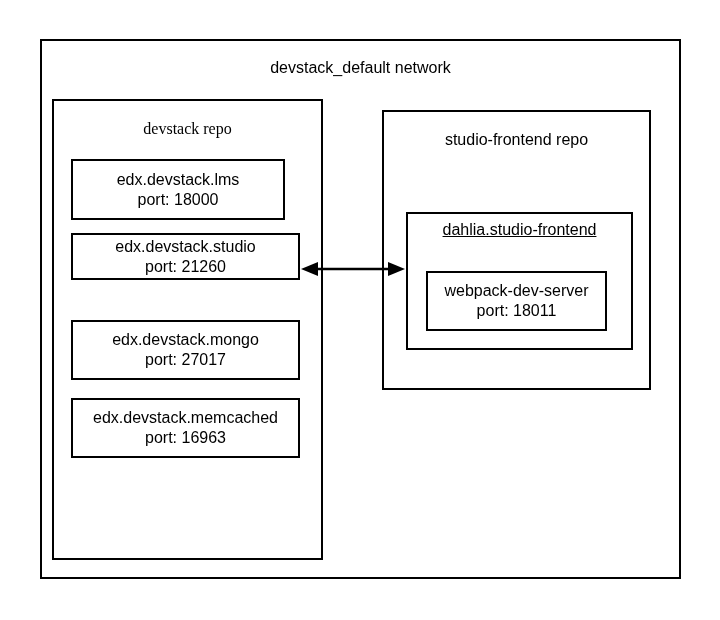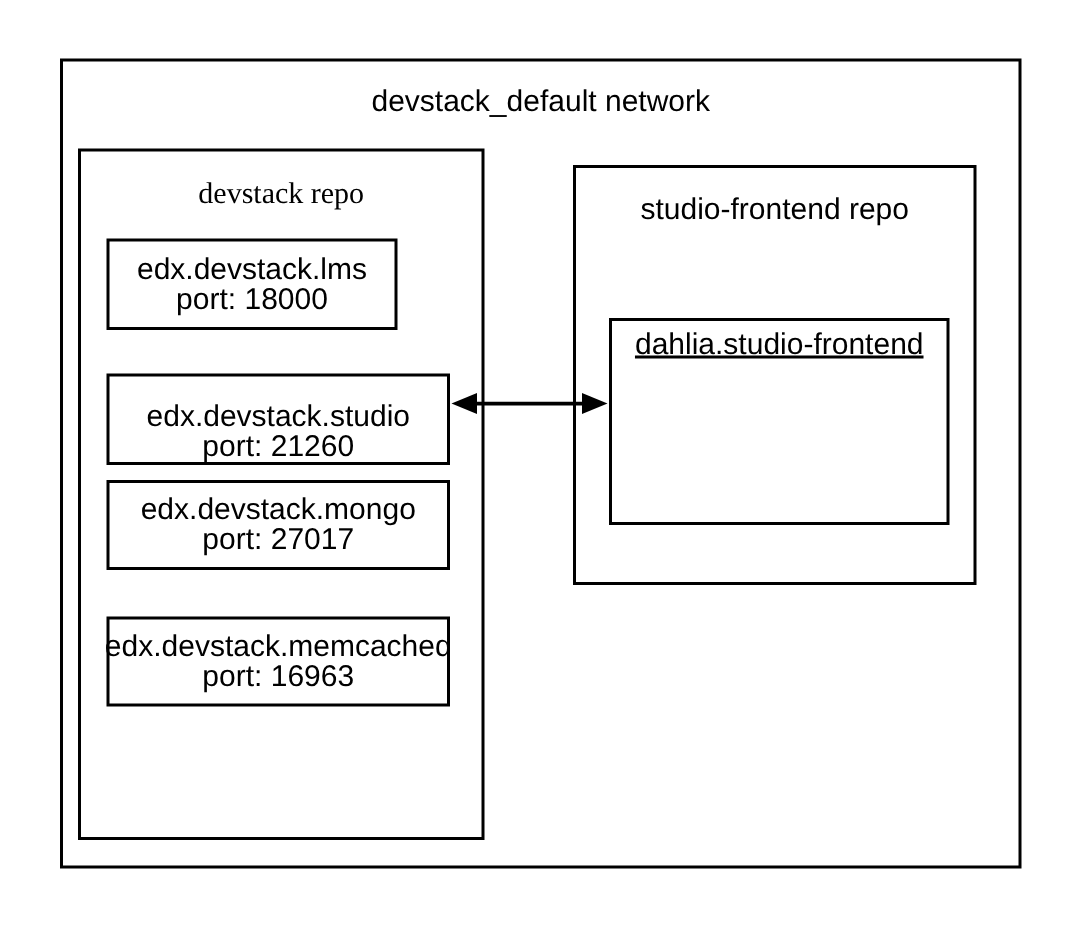--- a/index.html
+++ b/index.html
@@ -8,21 +8,21 @@
     background: #ffffff;
     font-family: "Liberation Sans", sans-serif;
     color: #000000;
   }
   .canvas {
     position: relative;
     width: 720px;
     height: 620px;
     background: #ffffff;
     overflow: hidden;
-    font-size: 20px;
+    font-size: 16px;
     line-height: 20px;
   }
   .box {
     position: absolute;
     box-sizing: border-box;
     border: 2px solid #000000;
     background: #ffffff;
   }
   .box-label {
     position: absolute;
@@ -38,24 +38,24 @@
     justify-content: center;
     text-align: center;
   }
   .service span { display: block; white-space: nowrap; }
   
   .network-box { left: 40px; top: 39px; width: 641px; height: 540px; }
   .network-box > .box-label { top: 17px; }
   
   .devstack-box { left: 10px; top: 58px; width: 271px; height: 461px; }
   .devstack-box > .box-label { top: 18px; font-family: Liberation Serif, serif; }
-  .svc-lms       { left: 17px; top: 58px;  width: 194px; height: 61px; }
-  .svc-studio    { left: 17px; top: 148px; width: 229px; height: 61px; justify-content: flex-end; }
+  .svc-lms       { left: 17px; top: 58px;  width: 214px; height: 61px; }
+  .svc-studio    { left: 17px; top: 132px; width: 229px; height: 47px; }
   .svc-mongo     { left: 17px; top: 219px; width: 229px; height: 60px; }
-  .svc-memcached { left: 17px; top: 310px; width: 229px; height: 60px; }
+  .svc-memcached { left: 17px; top: 297px; width: 229px; height: 60px; }
   .svc-etc       { left: 17px; top: 378px; width: 229px; height: 60px; }
   
   .frontend-box { left: 340px; top: 58px; width: 269px; height: 280px; margin-top: 11px; }
   .frontend-box > .box-label { top: 18px; }
   .dahlia-box { left: 22px; top: 100px; width: 227px; height: 138px; }
   .dahlia-box > .box-label { top: 6px; text-decoration: underline; }
   .svc-webpack { left: 18px; top: 57px; width: 181px; height: 60px; }
   
   .arrow-svg {
     position: absolute;
@@ -98,20 +98,24 @@
       </div>
 
     </div>
 
     <div class="box frontend-box">
       <div class="box-label">studio-frontend repo</div>
 
       <div class="box dahlia-box">
         <div class="box-label">dahlia.studio-frontend</div>
 
+        <div class="box service svc-webpack">
+          <span>webpack-dev-server</span>
+          <span>port: 18011</span>
+        </div>
       </div>
     </div>
   </div>
 
   <svg class="arrow-svg" viewBox="0 0 112 26" xmlns="http://www.w3.org/2000/svg" aria-hidden="true">
     <line x1="16" y1="13" x2="96" y2="13" stroke="#000000" stroke-width="2.5"></line>
     <polygon points="4,13 21,6 21,20" fill="#000000"></polygon>
     <polygon points="108,13 91,6 91,20" fill="#000000"></polygon>
   </svg>
 

